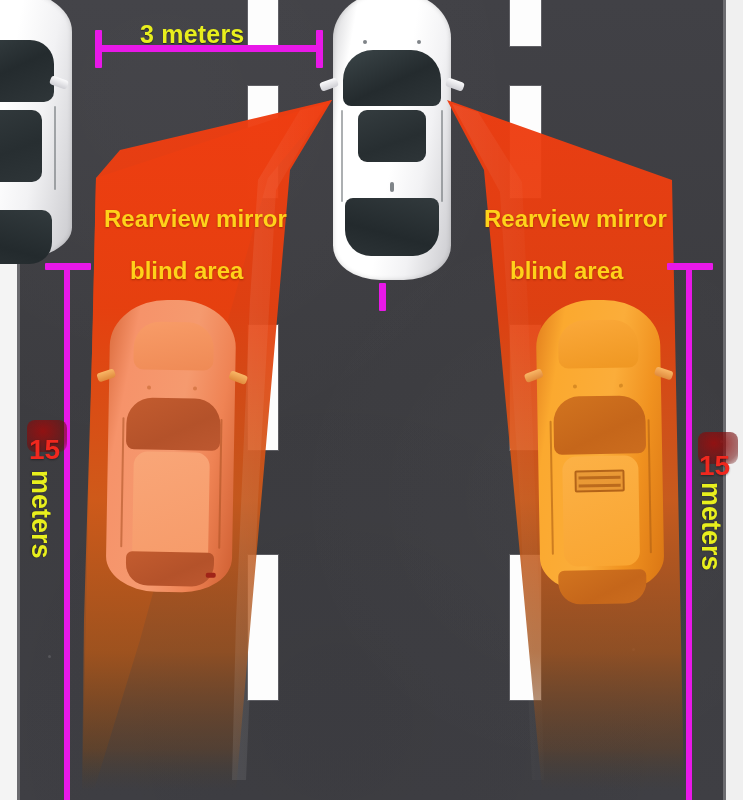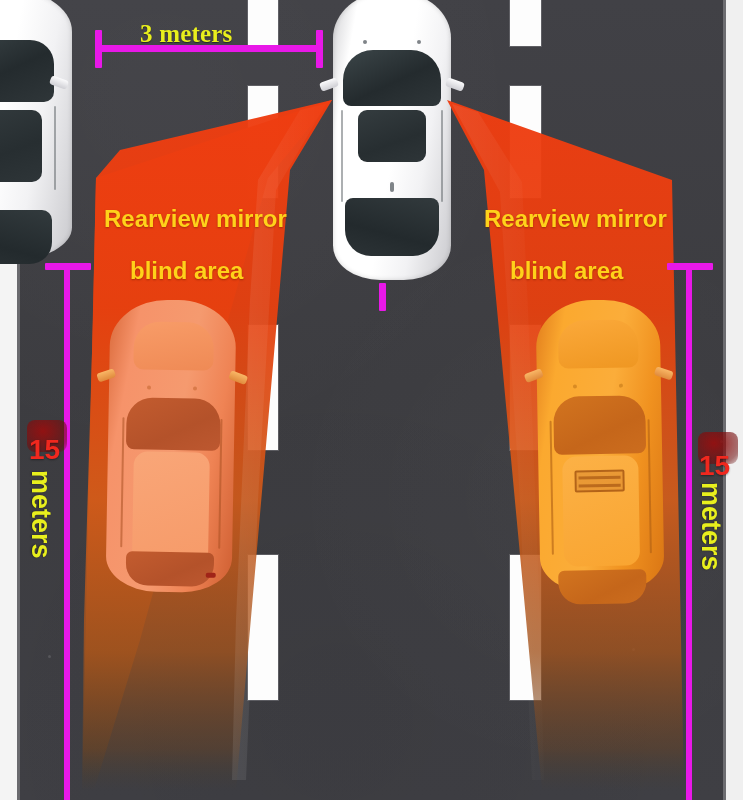--- a/index.html
+++ b/index.html
@@ -112,21 +112,20 @@
   }
 
   .label-3m {
     position: absolute;
     color: #e8ef1d;
     font-size: 25px;
     font-weight: bold;
     letter-spacing: 0.2px;
     white-space: nowrap;
     text-shadow: 0 1px 1px rgba(0,0,0,0.45);
-    font-family: Liberation Serif, serif;
   }
 
   .label-blind {
     position: absolute;
     color: #ffd21a;
     font-size: 24px;
     font-weight: bold;
     line-height: 52px;
     white-space: nowrap;
     text-shadow: 0 1px 2px rgba(110,25,0,0.5);

